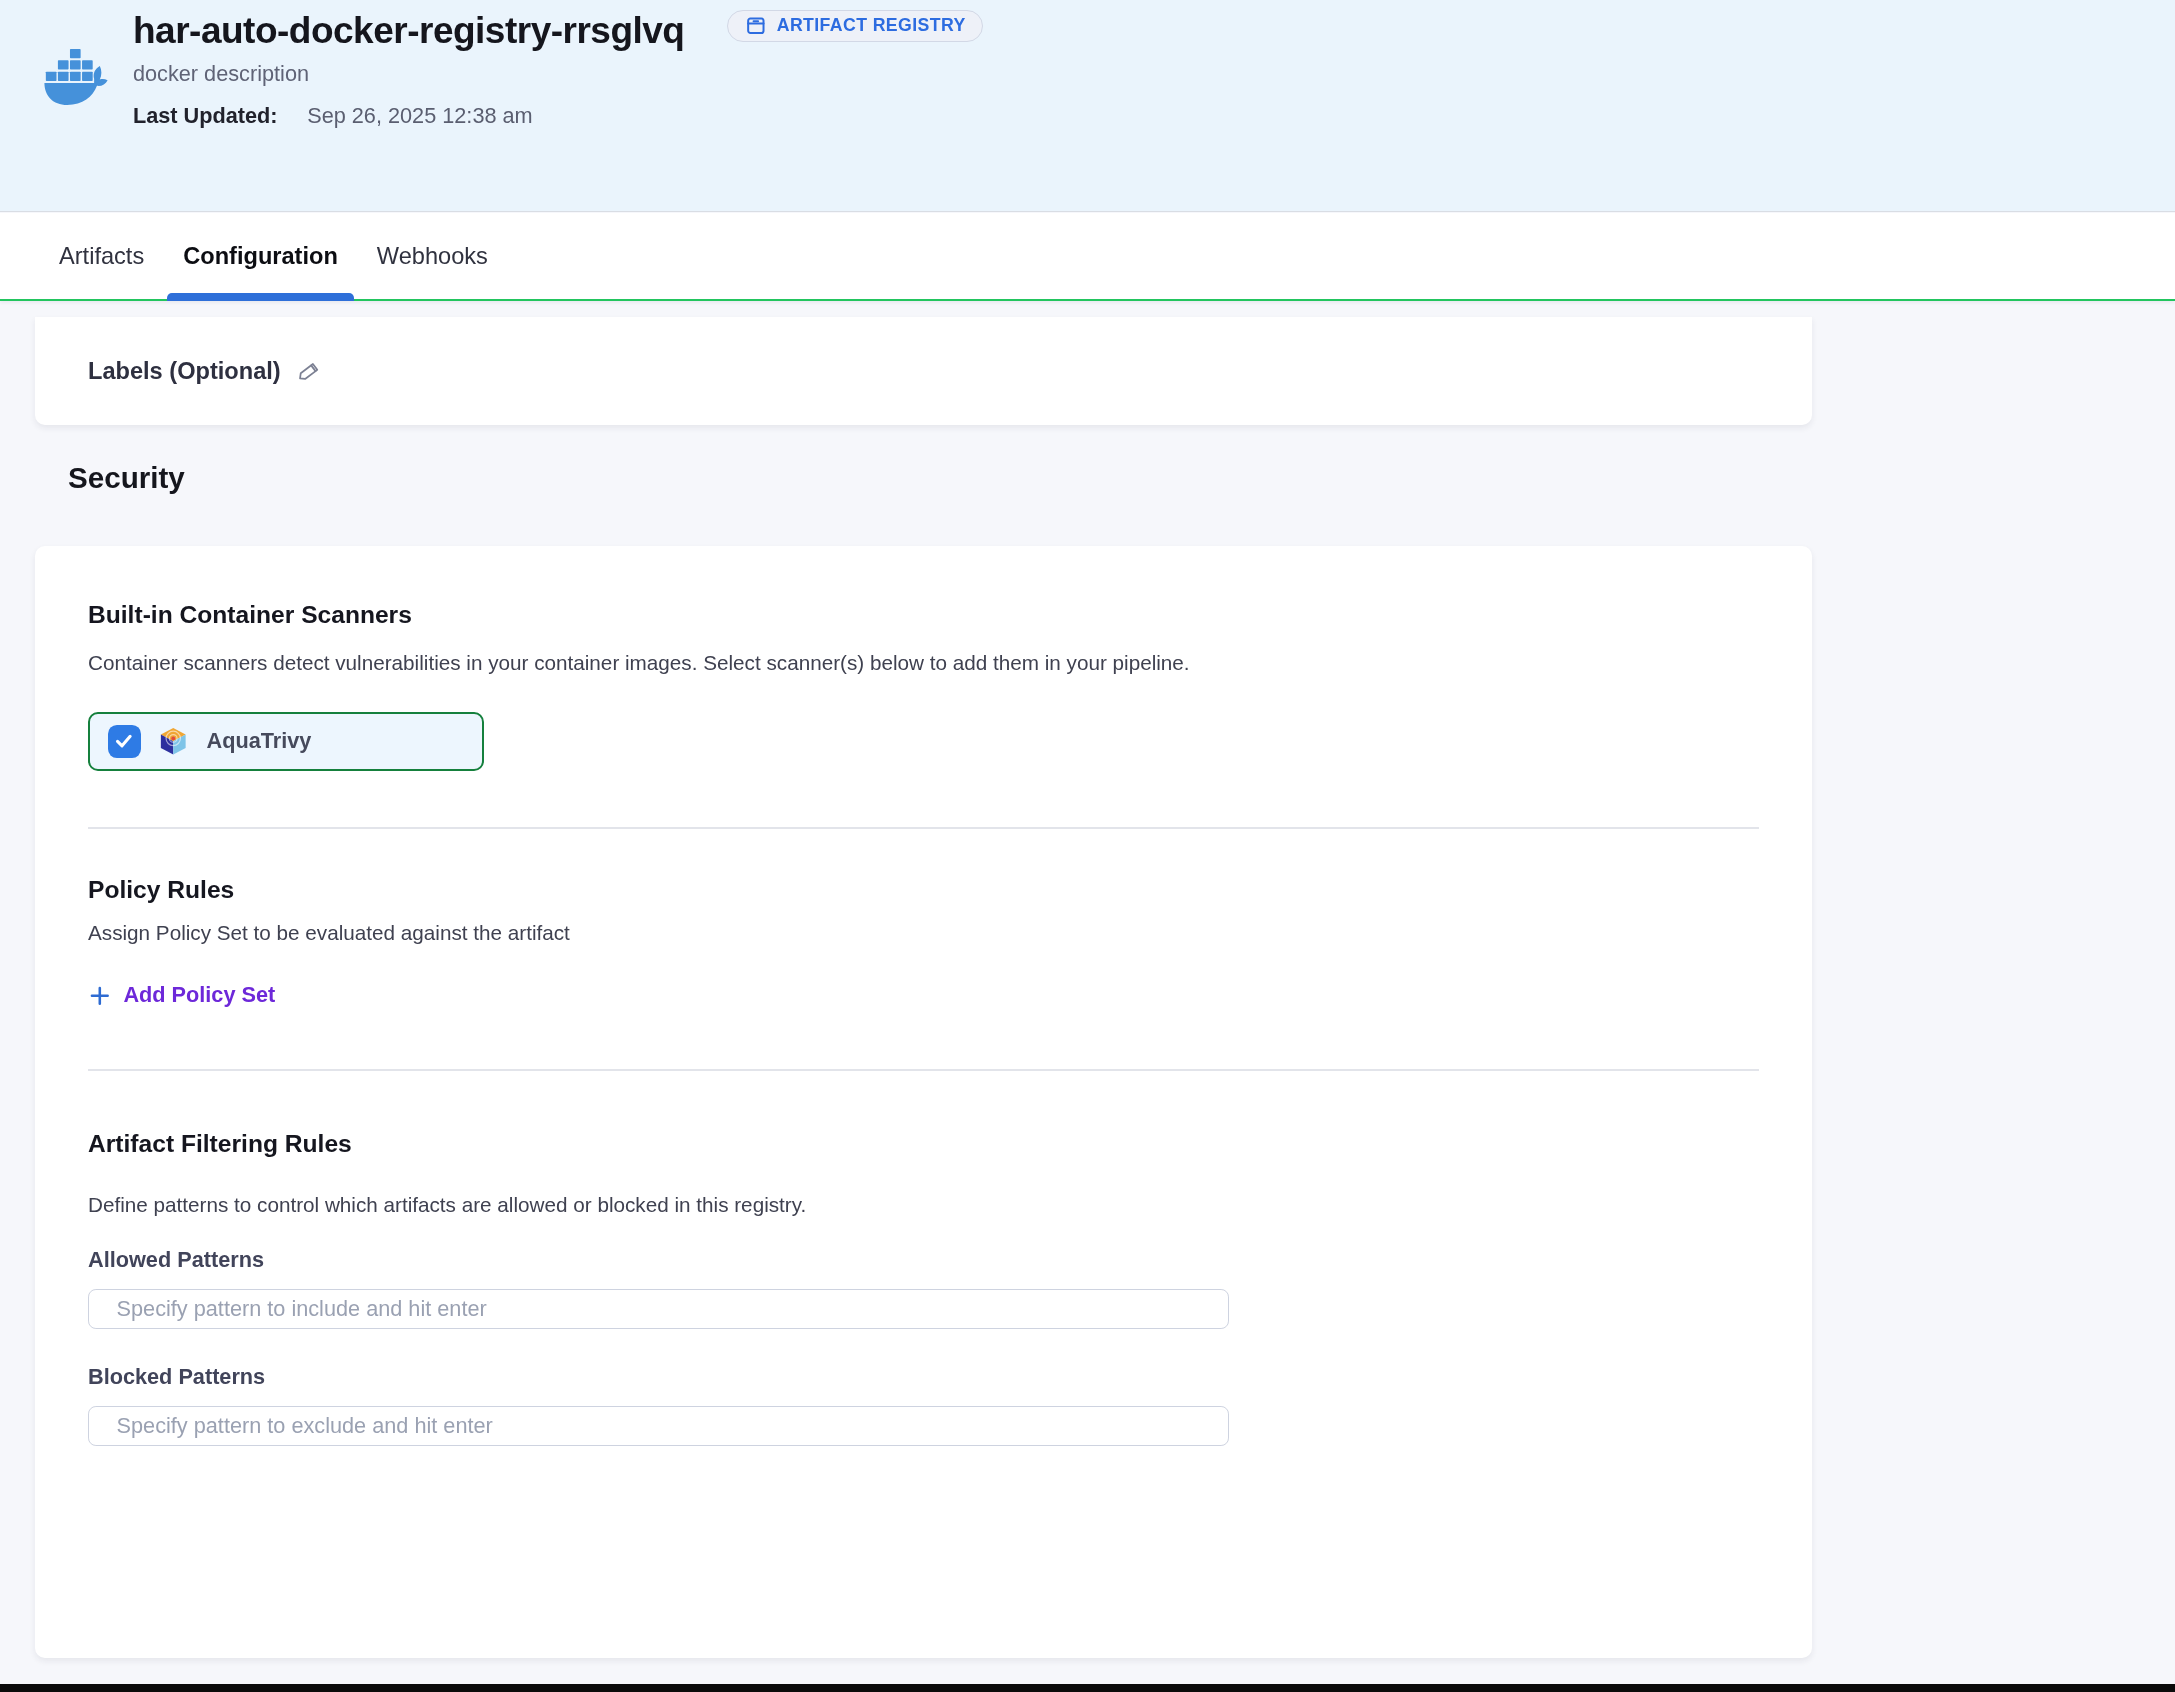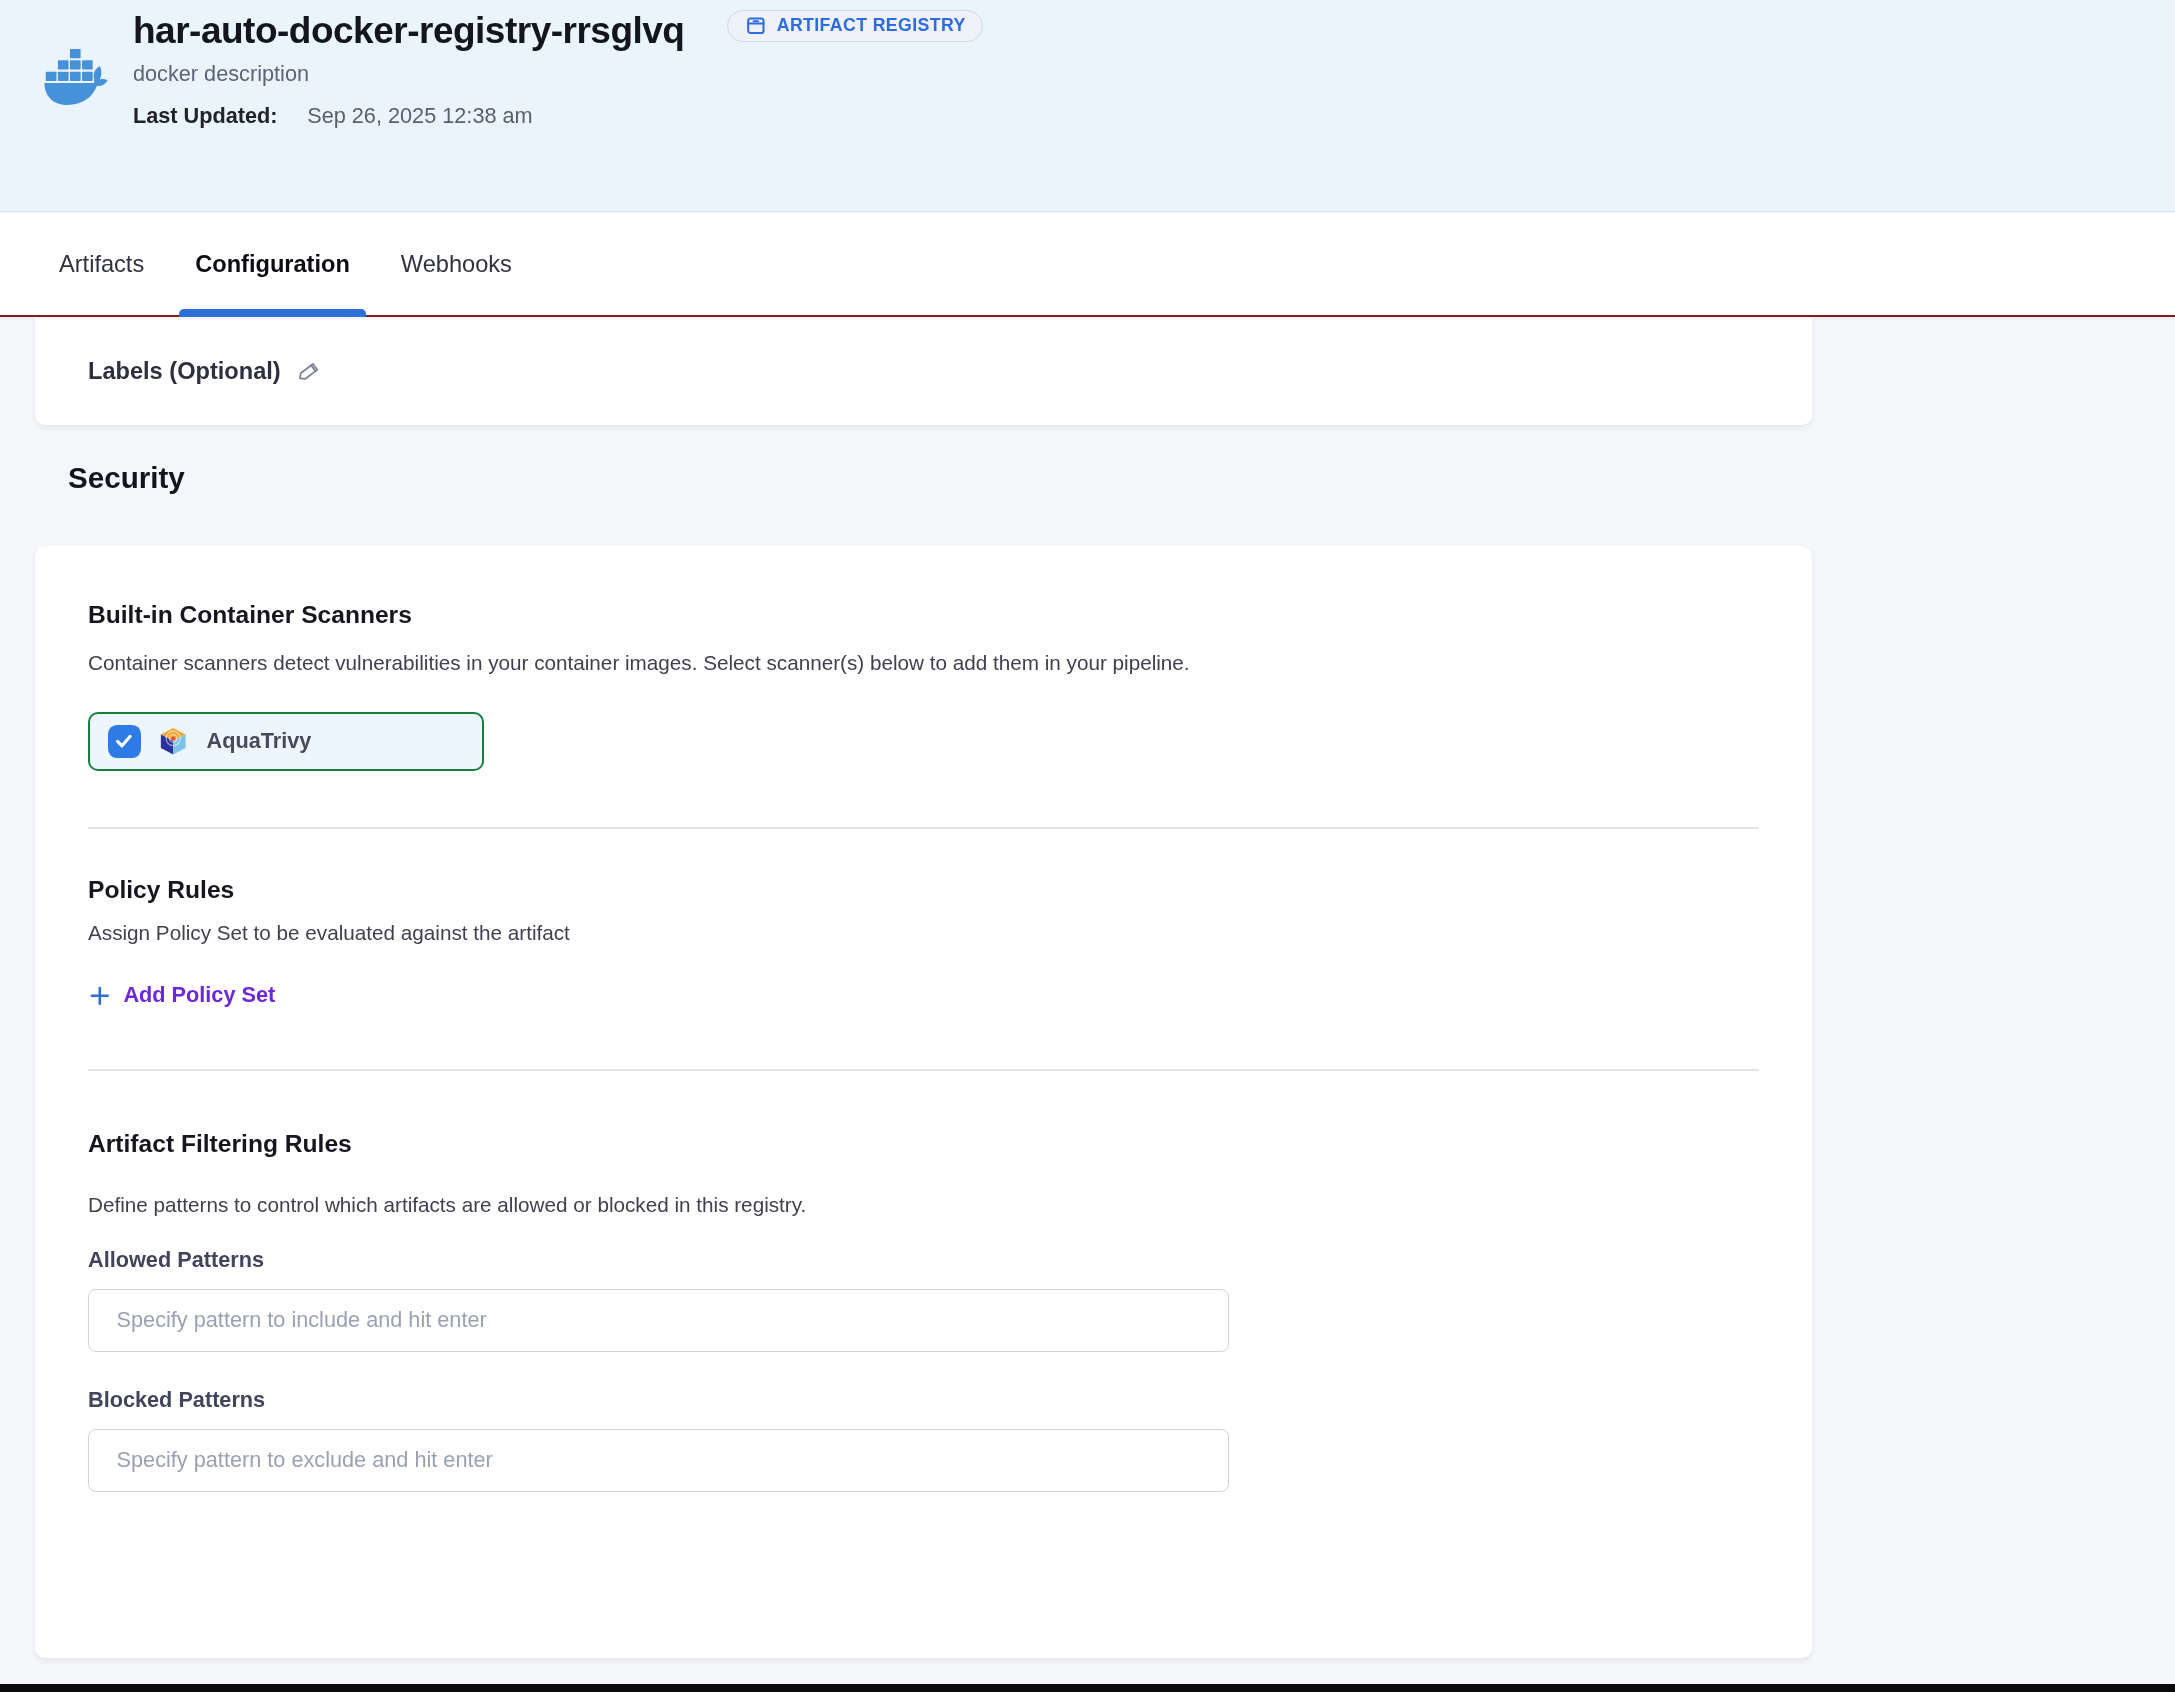--- a/index.html
+++ b/index.html
@@ -27,24 +27,24 @@
     background:#eef1f8; border:1.5px solid #d2d8e6;
     font-size:17.7px; font-weight:700; color:#2d6ce0; letter-spacing:0.4px;
   }
   .header-desc { margin-top:8.9px; font-size:21.7px; color:#5f6376; }
   .updated-row { margin-top:15.8px; display:flex; align-items:baseline; }
   .updated-label { font-size:21.7px; font-weight:700; color:#21222c; }
   .updated-value { font-size:21.7px; color:#5a5e70; margin-left:29.6px; }
 
   
   .tabbar {
-    position:absolute; top:213px; left:0; width:2175px; height:104px;
-    background:#ffffff; border-bottom:2px solid #7f1d1d;
+    position:absolute; top:213px; left:0; width:2175px; height:88px;
+    background:#ffffff; border-bottom:2px solid #22c55e;
     box-shadow:0 2px 3px rgba(40,41,61,.06);
-    display:flex; align-items:center; padding-left:57px; gap:47px;
+    display:flex; align-items:center; padding-left:57px; gap:35px;
     z-index:2;
   }
   .tab { position:relative; height:100%; display:flex; align-items:center;
          font-size:23.6px; color:#30323f; cursor:pointer; padding:0 2px; }
   .tab.active { font-weight:700; color:#0c0d12; }
   .tab-underline {
     position:absolute; left:-13.8px; right:-13.8px; bottom:-2px; height:7.9px;
     background:#2e6fd9; border-radius:4.9px 4.9px 0 0;
   }
 
@@ -96,21 +96,21 @@
   }
   .policy-scope { font-size:20.7px; color:#555a6d; margin:0 13.8px 0 21.7px; white-space:nowrap; }
   .trash-btn { margin-left:37px; cursor:pointer; display:inline-flex; }
 
   .add-link { display:inline-flex; align-items:center; gap:11.8px; cursor:pointer;
     color:#6d28d9; font-size:21.7px; font-weight:700; margin-bottom:61px; }
 
   
   .field-label { font-size:21.7px; font-weight:700; color:#41445a; margin-bottom:15.8px; }
   .pattern-input {
-    width:1141px; height:63px; border:1.5px solid #ced3e0; border-radius:7.9px;
+    width:1141px; height:40px; border:1.5px solid #ced3e0; border-radius:7.9px;
     background:#fff; padding:0 27.6px; font-size:21.7px; color:#2a2b35;
     font-family:"Liberation Sans","DejaVu Sans",sans-serif; outline:none;
     margin-bottom:35px; display:block;
   }
   .pattern-input::placeholder { color:#9aa1b2; }
   .pattern-input:last-child { margin-bottom:0; }
 
   .bottom-bar { position:absolute; left:0; bottom:0; width:2175px; height:7.9px; background:#0b0b0b; }
 </style>
 </head>

